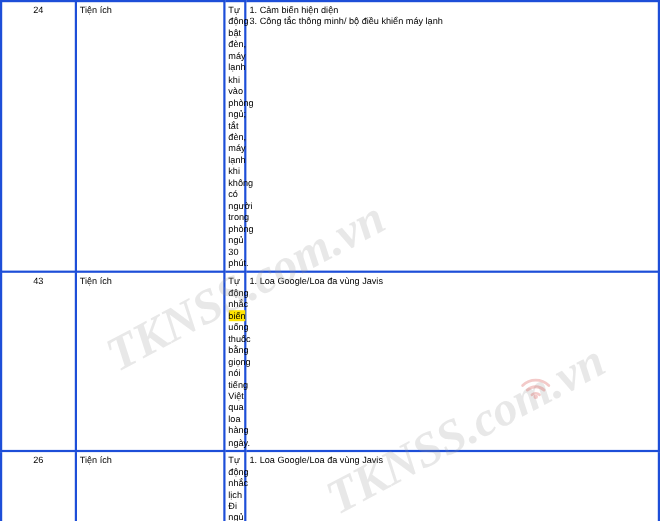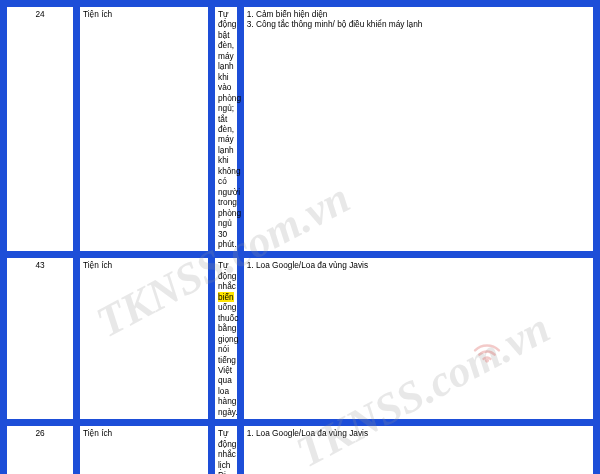--- a/index.html
+++ b/index.html
@@ -51,21 +51,21 @@
     opacity: 0.30;
   }
   table.doc {
     border-collapse: collapse;
     width: 600px;
     table-layout: fixed;
     position: relative;
     z-index: 2;
   }
   table.doc td {
-    border: 7px solid #1d4ed8;
+    border: 2px solid #1d4ed8;
     vertical-align: top;
     font-size: 8.3px;
     line-height: 1.26;
     padding: 2px 3px 2px 3px;
     color: #000;
     background: transparent;
   }
   td.c-num {
     width: 20px;
     text-align: center;

